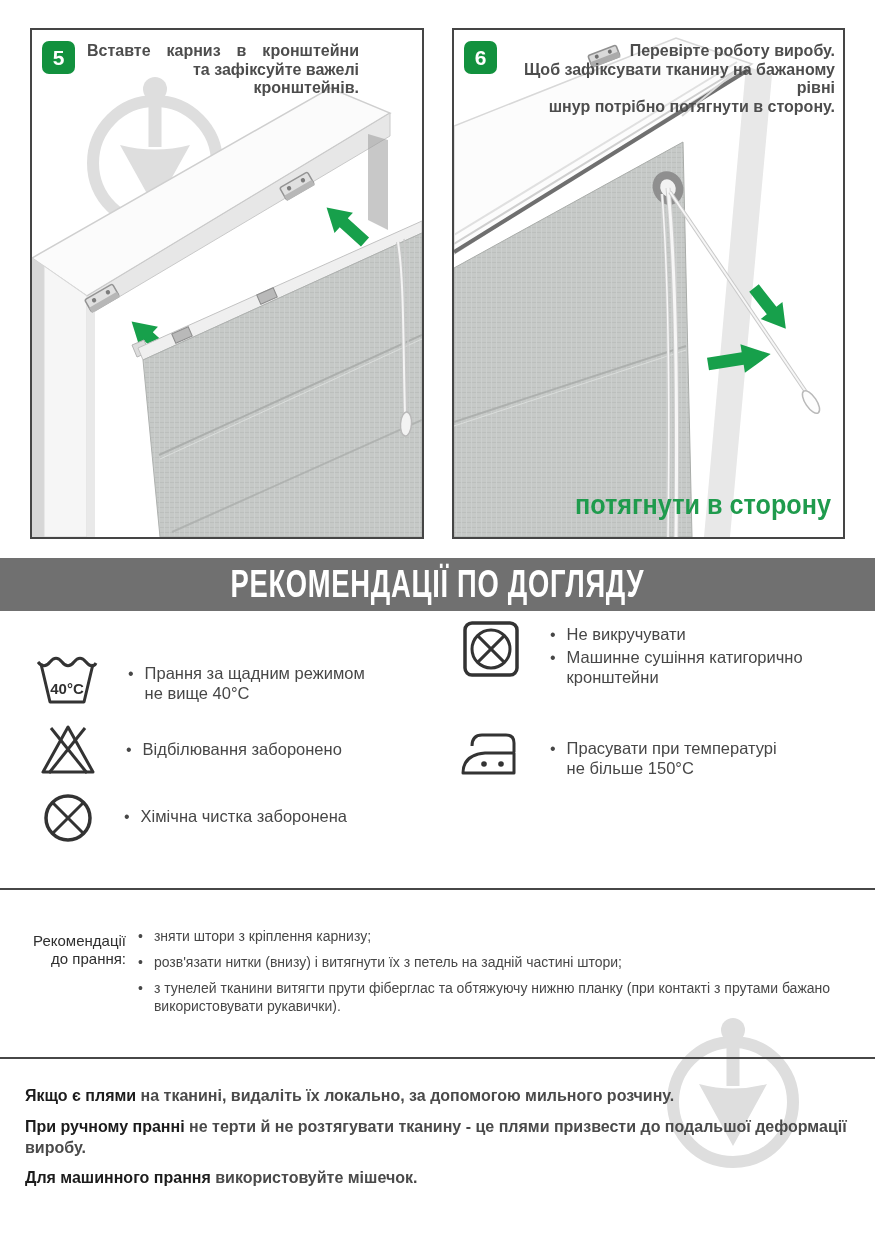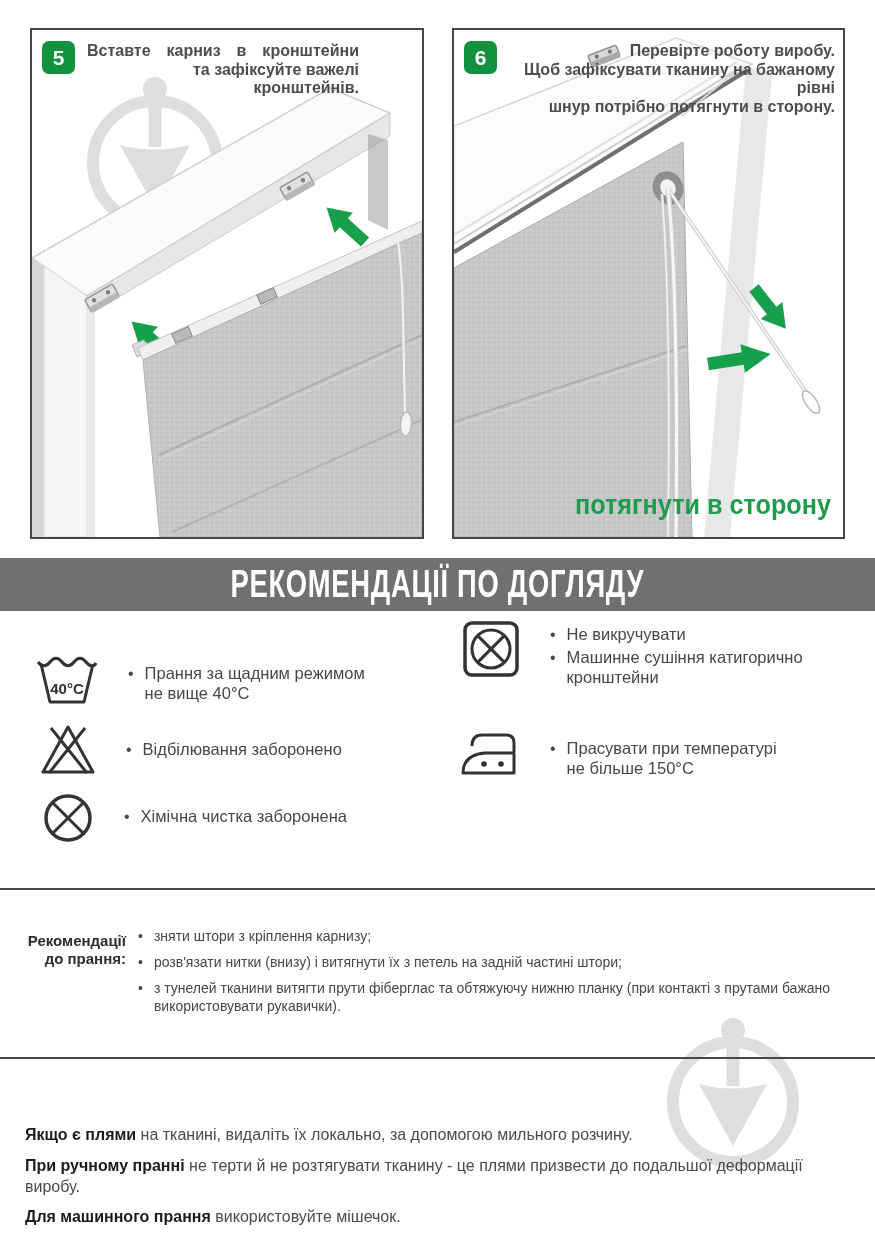--- a/index.html
+++ b/index.html
@@ -43,28 +43,28 @@
   .b-line .lines span { display:block; }
 
   
   .divider { position:absolute; left:0; width:875px; border-top:2px solid #474747; z-index:1; }
   .divider1 { top:888px; }
   .divider2 { top:1057px; }
 
   
   .wash-recs { position:absolute; left:0; top:928px; width:875px; z-index:1; }
   .wr-label { position:absolute; left:20px; top:4px; width:106px; text-align:right;
-              font-weight:bold; font-size:15px; color:#2e2e2e; line-height:1.2; }
+              font-weight:normal; font-size:15px; color:#2e2e2e; line-height:1.2; }
   .wr-label span { display:block; }
   .wr-list { position:absolute; left:138px; top:0; width:714px; margin:0; padding:0; list-style:none; }
   .wr-item { display:flex; font-size:14px; line-height:1.28; color:#474747; margin-bottom:8px; }
   .wr-item::before { content:"•"; margin-right:11px; }
 
   
-  .footer-notes { position:absolute; left:25px; top:1125px; width:830px; z-index:1; }
+  .footer-notes { position:absolute; left:25px; top:1086px; width:830px; z-index:1;font-weight:bold; }
   .footer-notes p { margin:0 0 10px 0; font-size:16px; line-height:1.3; color:#4a4a4a; }
   .footer-notes strong { color:#1c1c1c; }
 </style>
 </head>
 <body>
 
 <div class="page">
 
   <svg class="wm" style="left:645px; top:1008px;" width="180" height="188" viewBox="0 0 180 188">
     <g transform="translate(88,94)" fill="#dedede">

